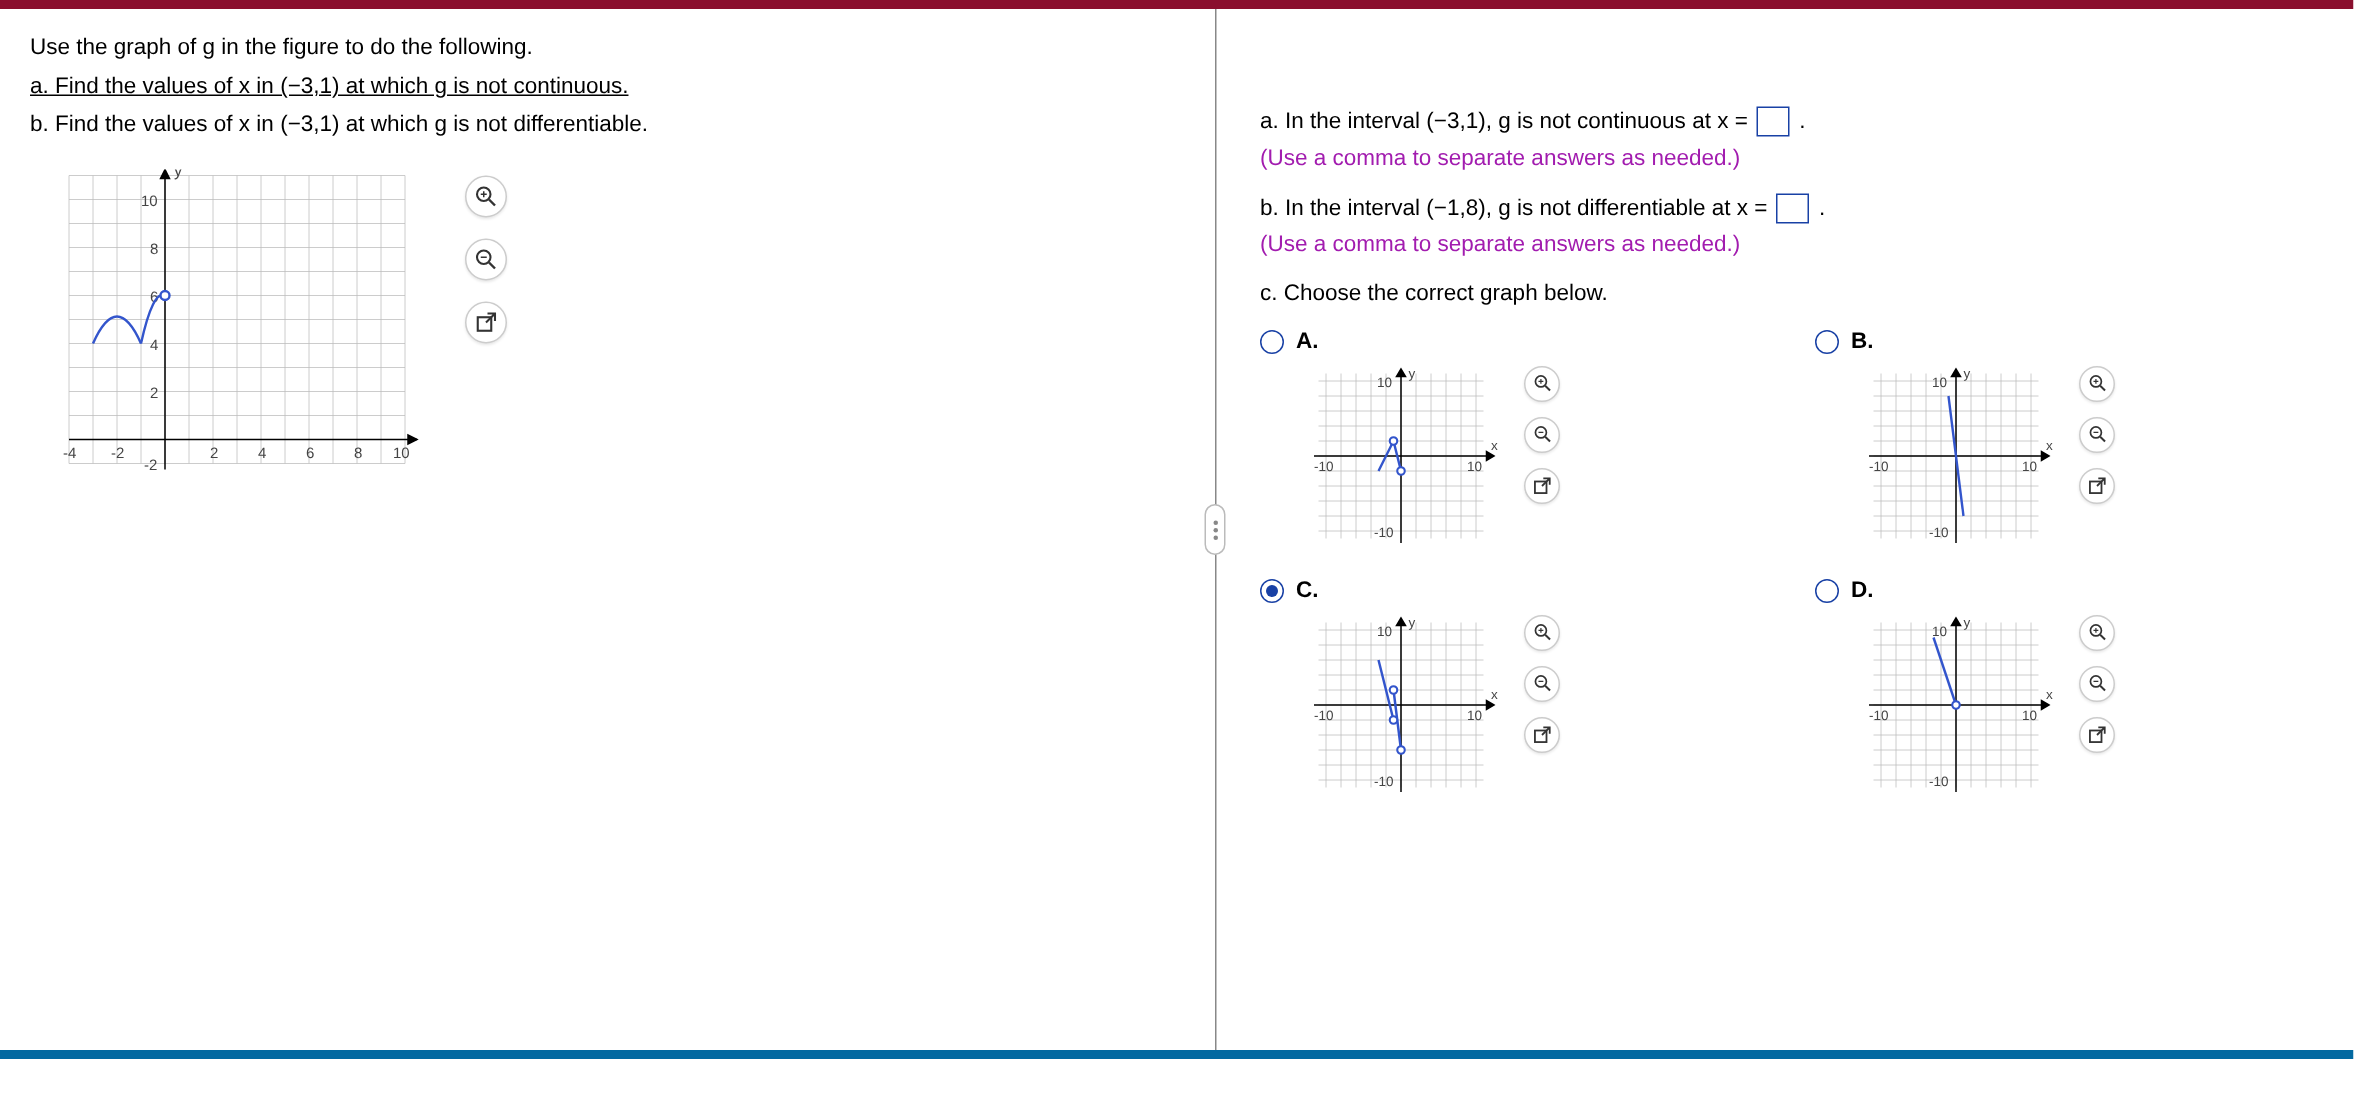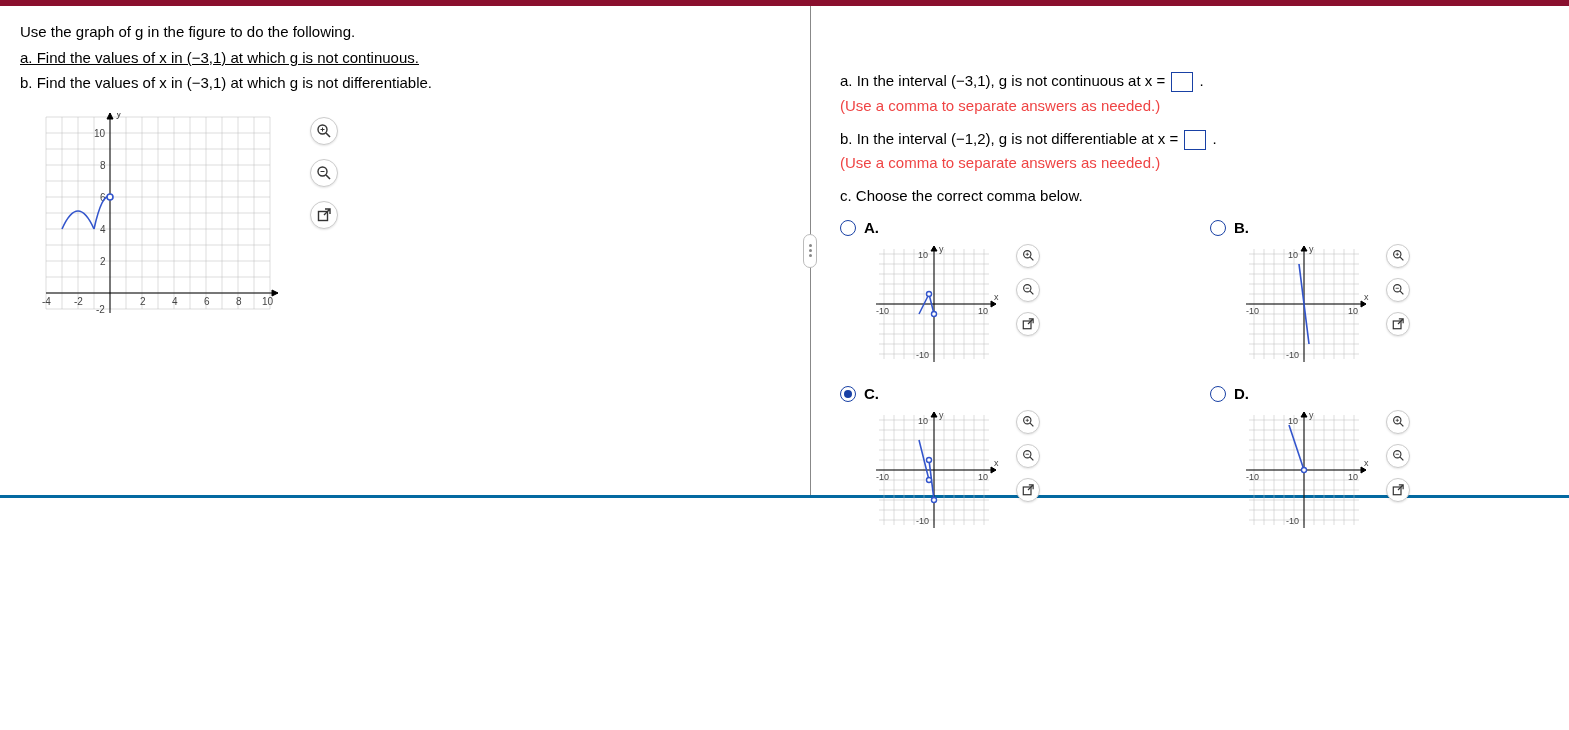--- a/index.html
+++ b/index.html
@@ -12,22 +12,22 @@
     height: 730px;
     position: relative;
   }
   .top-bar {
     height: 6px;
     background: #8a0f2e;
     width: 100%;
   }
   .content {
     display: flex;
-    height: 492px;
-    border-bottom: 3px solid #0369a1;
+    height: 700px;
+    border-bottom: 6px solid #0369a1;
   }
   .left-panel {
     width: 800px;
     padding: 16px 20px;
     position: relative;
   }
   .divider-wrap {
     width: 20px;
     display: flex;
     align-items: center;
@@ -80,21 +80,21 @@
     border-radius: 50%;
     background: #fff;
     display:flex;
     align-items:center;
     justify-content:center;
     cursor:pointer;
     box-shadow: 0 1px 2px rgba(0,0,0,0.1);
   }
   .icon-btn.small { width:24px; height:24px; }
   .answer-line { margin-bottom: 4px; line-height:1.5; }
-  .hint { color: #ef4444; margin-bottom: 14px; }
+  .hint { color: #a21caf; margin-bottom: 14px; }
   .input-box {
     display:inline-block;
     width: 22px;
     height: 20px;
     border: 1px solid #1941a5;
     vertical-align: middle;
     background:#fff;
     margin: 0 2px;
   }
   .choices {
@@ -225,27 +225,27 @@
 
   <div class="right-panel">
     <div class="answer-line">
       <span>a. In the interval (−3,1), g is not continuous at x =</span>
       <span class="input-box"></span>
       <span>.</span>
     </div>
     <div class="hint">(Use a comma to separate answers as needed.)</div>
 
     <div class="answer-line">
-      <span>b. In the interval (−1,2), g is not differentiable at x =</span>
+      <span>b. In the interval (−1,8), g is not differentiable at x =</span>
       <span class="input-box"></span>
       <span>.</span>
     </div>
     <div class="hint">(Use a comma to separate answers as needed.)</div>
 
-    <div class="answer-line">c. Choose the correct comma below.</div>
+    <div class="answer-line">c. Choose the correct graph below.</div>
 
     <div class="choices">
 
       <div class="choice">
         <div class="radio"></div>
         <div>
           <div class="choice-label">A.</div>
           <div class="mini-graph-wrap">
             <svg width="140" height="120" viewBox="0 0 140 120">
               <g transform="translate(70,60)">

